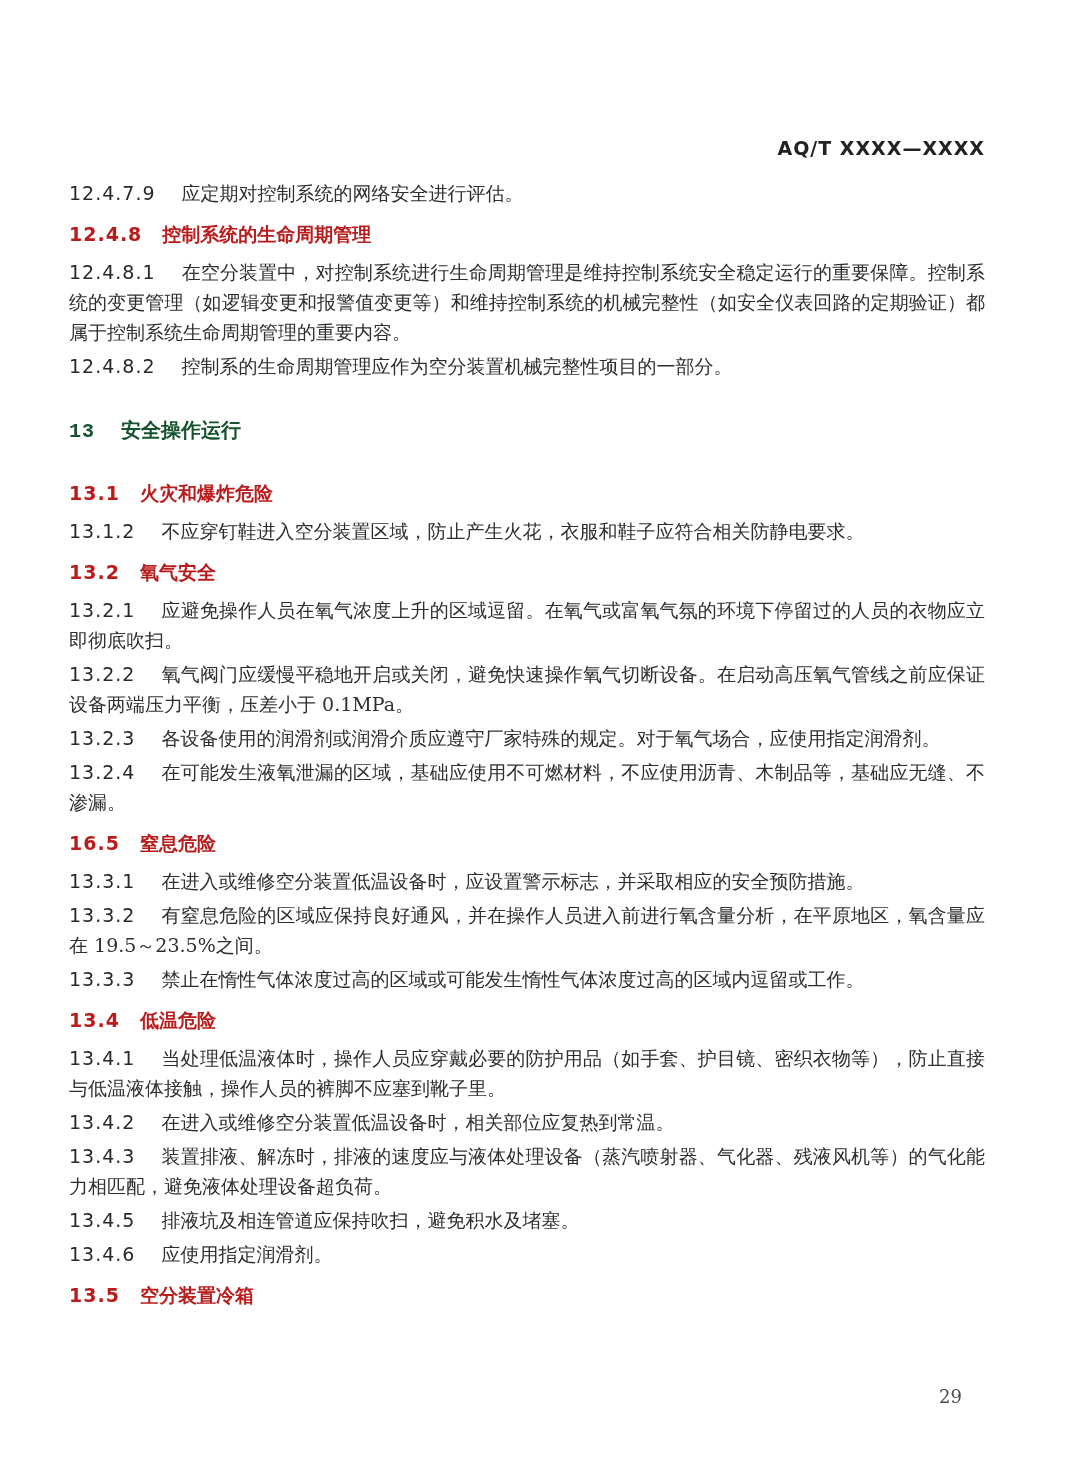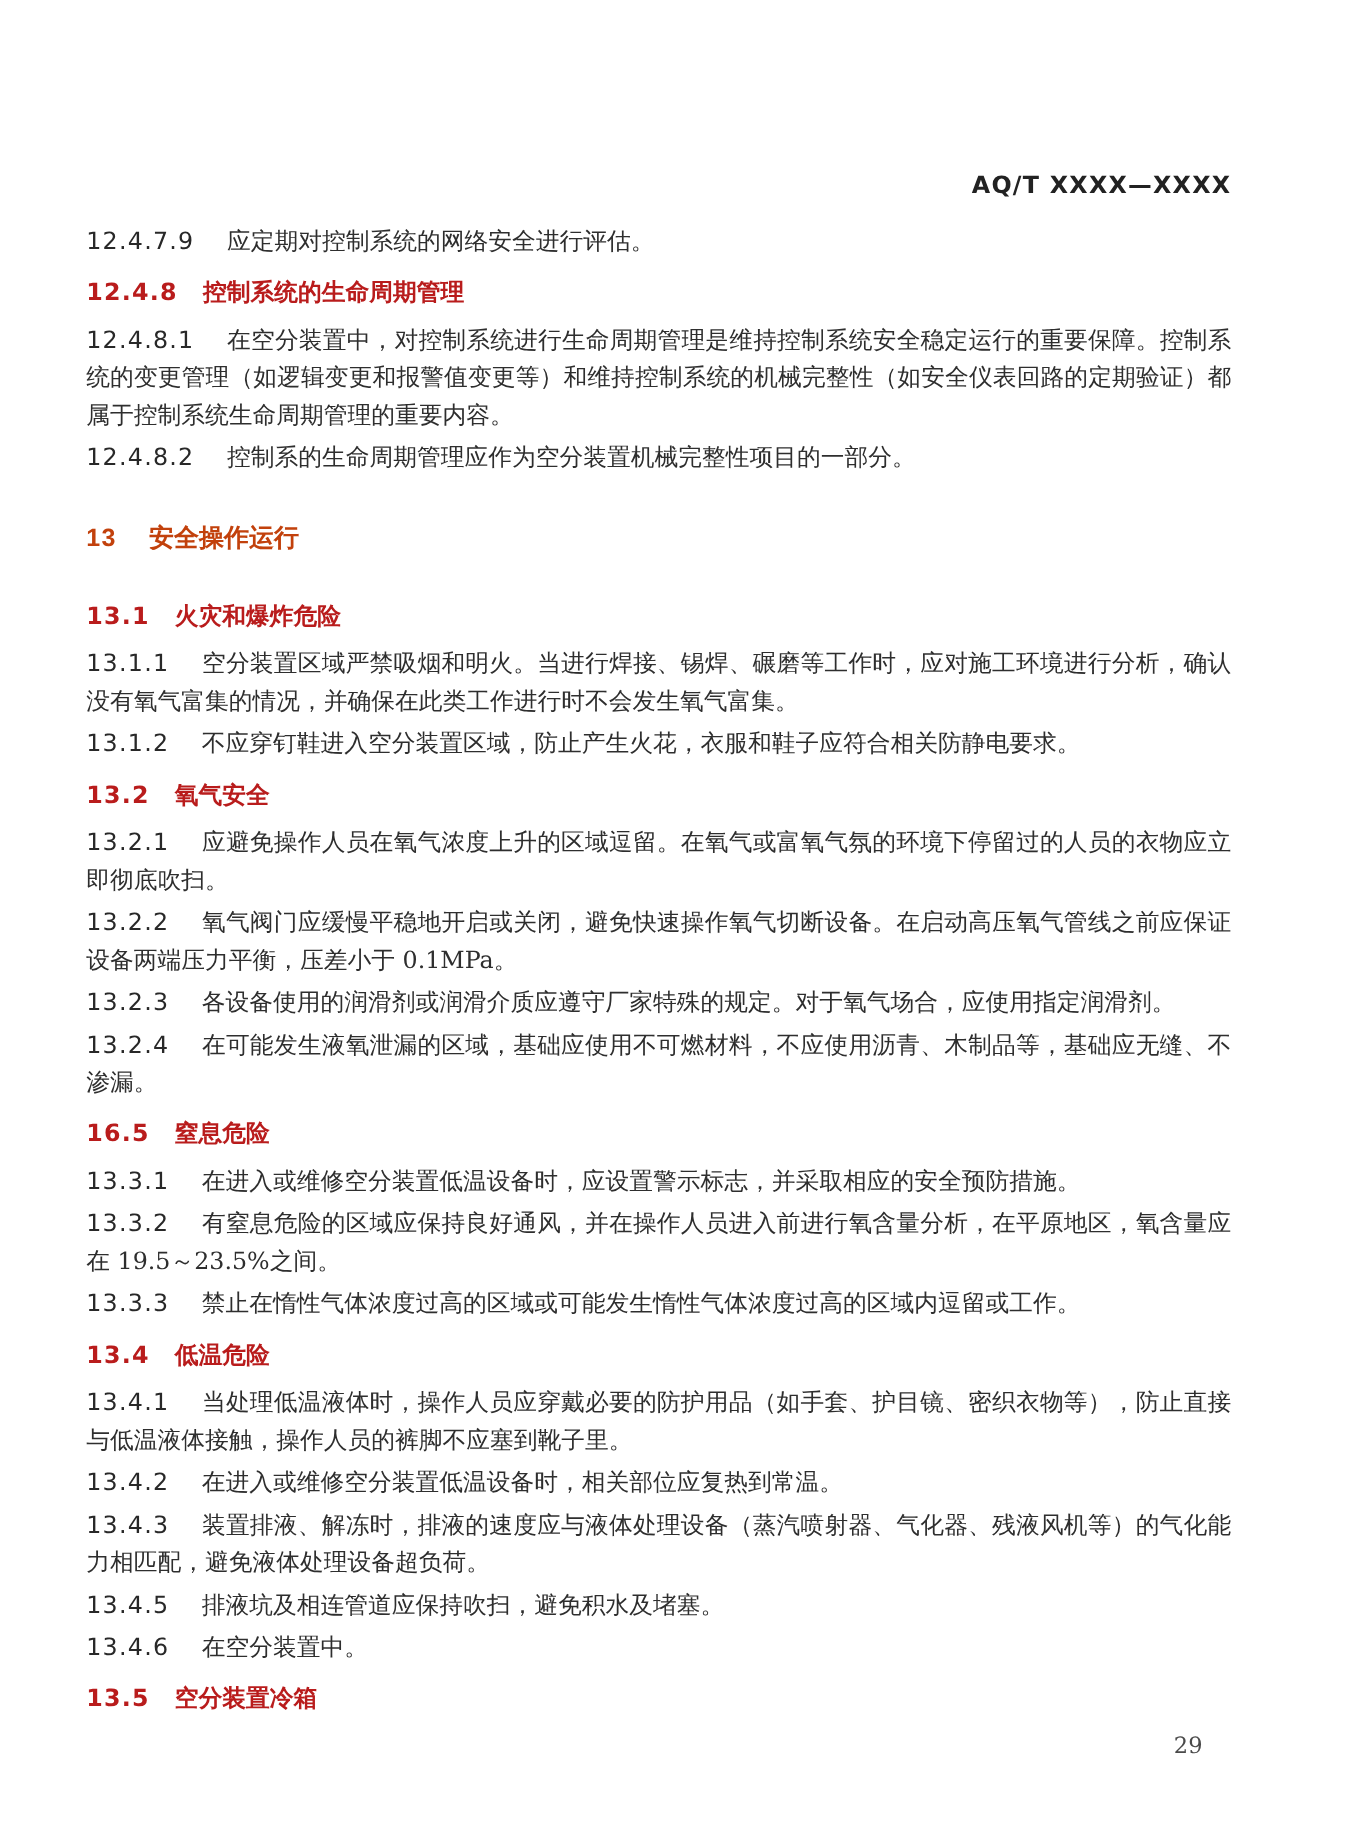--- a/index.html
+++ b/index.html
@@ -42,26 +42,26 @@
   h3.sub-heading {
     font-family: "DejaVu Sans", "Liberation Sans", sans-serif;
     font-weight: bold;
     font-size: 19px;
     line-height: 27px;
     margin: 13px 0 9px 0;
     color: #b91c1c;
   }
   h3.sub-heading .num { margin-right: 20px; letter-spacing: 1px; }
   h2.chapter-heading {
-    font-family: Liberation Sans, sans-serif;
+    font-family: Liberation Mono, monospace;
     font-weight: bold;
     font-size: 20px;
     line-height: 27px;
     margin: 37px 0 35px 0;
-    color: #c2410c;
+    color: #14532d;
   }
   h2.chapter-heading .num { margin-right: 26px; letter-spacing: 1px; }
   .page-number {
     position: absolute;
     right: 118px;
     bottom: 52px;
     font-size: 18px;
     font-family: "DejaVu Serif", "Liberation Serif", serif;
     color: #4a4a4a;
   }
@@ -78,21 +78,20 @@
   <h3 class="sub-heading"><span class="num">12.4.8</span><span class="txt">控制系统的生命周期管理</span></h3>
 
   <p class="clause"><span class="num">12.4.8.1</span><span class="txt">在空分装置中，对控制系统进行生命周期管理是维持控制系统安全稳定运行的重要保障。控制系统的变更管理（如逻辑变更和报警值变更等）和维持控制系统的机械完整性（如安全仪表回路的定期验证）都属于控制系统生命周期管理的重要内容。</span></p>
 
   <p class="clause"><span class="num">12.4.8.2</span><span class="txt">控制系的生命周期管理应作为空分装置机械完整性项目的一部分。</span></p>
 
   <h2 class="chapter-heading"><span class="num">13</span><span class="txt">安全操作运行</span></h2>
 
   <h3 class="sub-heading"><span class="num">13.1</span><span class="txt">火灾和爆炸危险</span></h3>
 
-  <p class="clause"><span class="num">13.1.1</span><span class="txt">空分装置区域严禁吸烟和明火。当进行焊接、锡焊、碾磨等工作时，应对施工环境进行分析，确认没有氧气富集的情况，并确保在此类工作进行时不会发生氧气富集。</span></p>
 
   <p class="clause"><span class="num">13.1.2</span><span class="txt">不应穿钉鞋进入空分装置区域，防止产生火花，衣服和鞋子应符合相关防静电要求。</span></p>
 
   <h3 class="sub-heading"><span class="num">13.2</span><span class="txt">氧气安全</span></h3>
 
   <p class="clause"><span class="num">13.2.1</span><span class="txt">应避免操作人员在氧气浓度上升的区域逗留。在氧气或富氧气氛的环境下停留过的人员的衣物应立即彻底吹扫。</span></p>
 
   <p class="clause"><span class="num">13.2.2</span><span class="txt">氧气阀门应缓慢平稳地开启或关闭，避免快速操作氧气切断设备。在启动高压氧气管线之前应保证设备两端压力平衡，压差小于 0.1MPa。</span></p>
 
   <p class="clause"><span class="num">13.2.3</span><span class="txt">各设备使用的润滑剂或润滑介质应遵守厂家特殊的规定。对于氧气场合，应使用指定润滑剂。</span></p>
@@ -111,19 +110,19 @@
 
   <p class="clause"><span class="num">13.4.1</span><span class="txt">当处理低温液体时，操作人员应穿戴必要的防护用品（如手套、护目镜、密织衣物等），防止直接与低温液体接触，操作人员的裤脚不应塞到靴子里。</span></p>
 
   <p class="clause"><span class="num">13.4.2</span><span class="txt">在进入或维修空分装置低温设备时，相关部位应复热到常温。</span></p>
 
   <p class="clause"><span class="num">13.4.3</span><span class="txt">装置排液、解冻时，排液的速度应与液体处理设备（蒸汽喷射器、气化器、残液风机等）的气化能力相匹配，避免液体处理设备超负荷。</span></p>
 
 
   <p class="clause"><span class="num">13.4.5</span><span class="txt">排液坑及相连管道应保持吹扫，避免积水及堵塞。</span></p>
 
-  <p class="clause"><span class="num">13.4.6</span><span class="txt">在空分装置中。</span></p>
+  <p class="clause"><span class="num">13.4.6</span><span class="txt">应使用指定润滑剂。</span></p>
 
   <h3 class="sub-heading"><span class="num">13.5</span><span class="txt">空分装置冷箱</span></h3>
 
   <div class="page-number">29</div>
 
 </div>
 
 </body></html>

